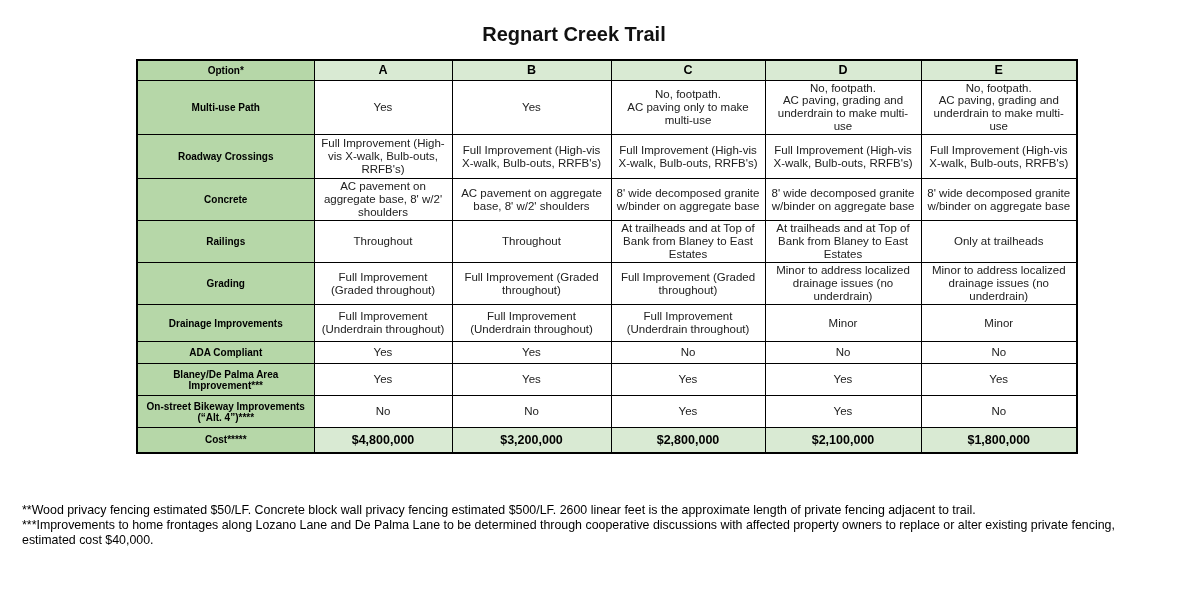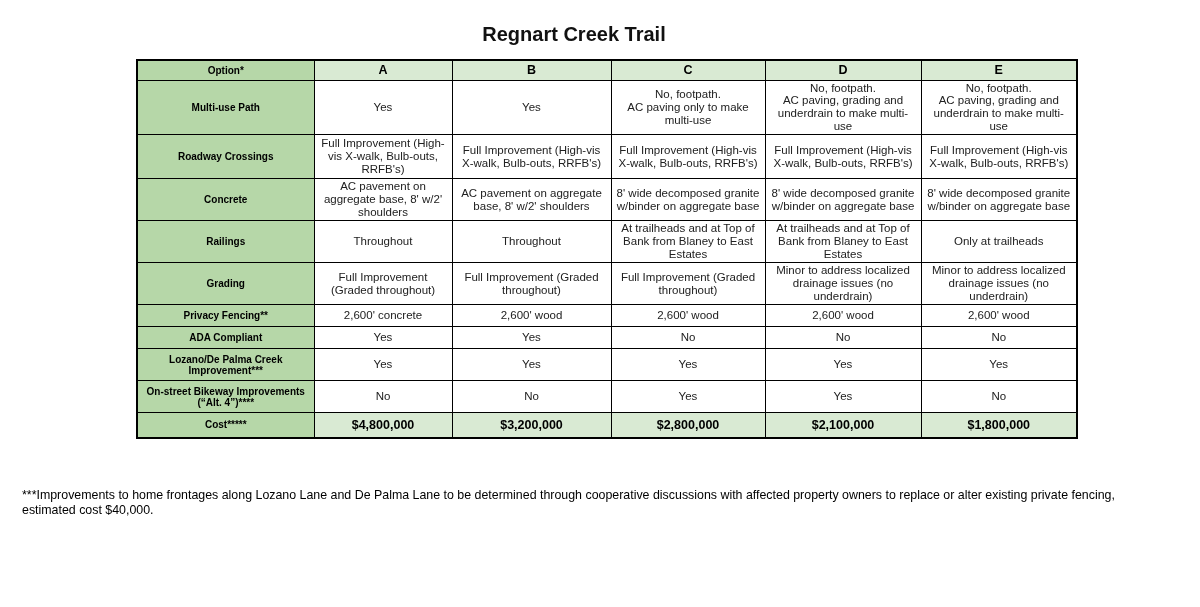--- a/index.html
+++ b/index.html
@@ -138,38 +138,38 @@
         <td>Only at trailheads</td>
       </tr>
       <tr style="height:38px">
         <th class="label-cell">Grading</th>
         <td>Full Improvement (Graded throughout)</td>
         <td>Full Improvement (Graded throughout)</td>
         <td>Full Improvement (Graded throughout)</td>
         <td>Minor to address localized drainage issues (no underdrain)</td>
         <td>Minor to address localized drainage issues (no underdrain)</td>
       </tr>
-      <tr style="height:22px">
-        <th class="label-cell">Privacy Fencing**</th>
-        <td>2,600' concrete</td>
-        <td>2,600' wood</td>
-        <td>2,600' wood</td>
-        <td>2,600' wood</td>
-        <td>2,600' wood</td>
+      <tr style="height:37px">
+        <th class="label-cell">Drainage Improvements</th>
+        <td>Full Improvement (Underdrain throughout)</td>
+        <td>Full Improvement (Underdrain throughout)</td>
+        <td>Full Improvement (Underdrain throughout)</td>
+        <td>Minor</td>
+        <td>Minor</td>
       </tr>
       <tr style="height:22px">
         <th class="label-cell">ADA Compliant</th>
         <td>Yes</td>
         <td>Yes</td>
         <td>No</td>
         <td>No</td>
         <td>No</td>
       </tr>
       <tr style="height:32px">
-        <th class="label-cell">Lozano/De Palma Creek Improvement***</th>
+        <th class="label-cell">Blaney/De Palma Area Improvement***</th>
         <td>Yes</td>
         <td>Yes</td>
         <td>Yes</td>
         <td>Yes</td>
         <td>Yes</td>
       </tr>
       <tr style="height:32px">
         <th class="label-cell">On-street Bikeway Improvements (“Alt. 4”)****</th>
         <td>No</td>
         <td>No</td>
@@ -182,17 +182,18 @@
         <td>$4,800,000</td>
         <td>$3,200,000</td>
         <td>$2,800,000</td>
         <td>$2,100,000</td>
         <td>$1,800,000</td>
       </tr>
     </tbody>
   </table>
 
   <div class="footnotes">
+    <div class="fn">**Wood privacy fencing estimated $50/LF.  Concrete block wall privacy fencing estimated $500/LF.  2600 linear feet is the approximate length of private fencing adjacent to trail.</div>
     <div class="fn">***Improvements to home frontages along Lozano Lane and De Palma Lane to be determined through cooperative discussions with affected property owners to replace or alter existing private fencing, estimated cost $40,000.</div>
 
   </div>
 
 </div>
 
 </body></html>

